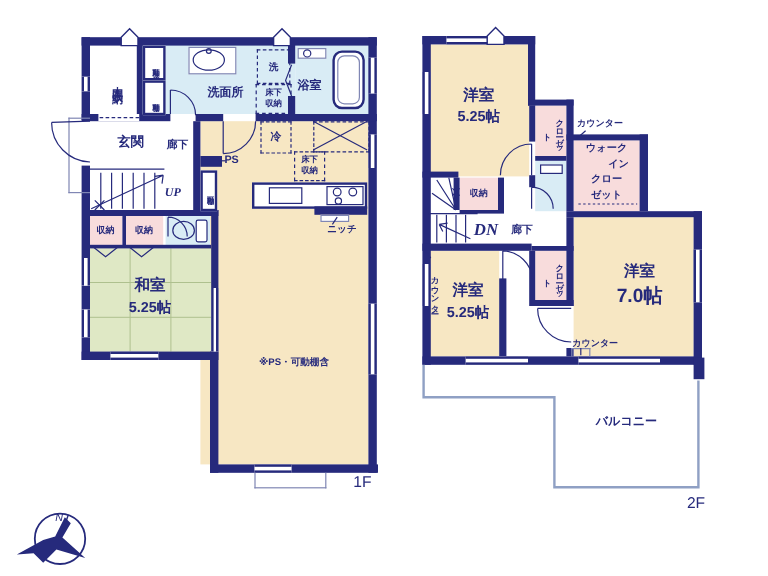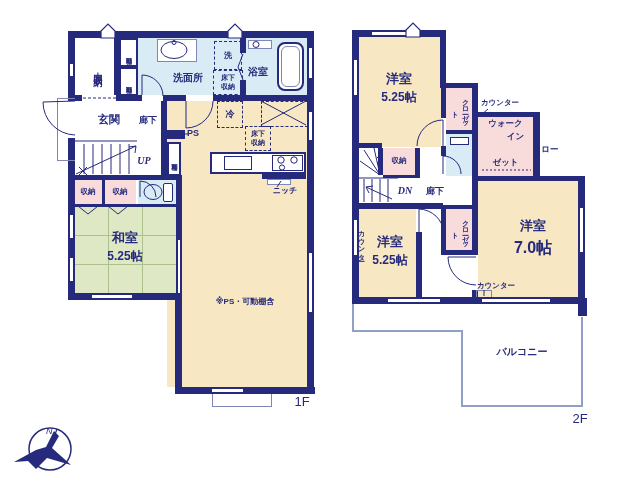--- a/index.html
+++ b/index.html
@@ -172,24 +172,24 @@
 
   <div class="thin" style="left:450px;top:137px;width:19px;height:8px;border-color:var(--wall);"></div>
   <div class="thin" style="left:476px;top:290px;width:16px;height:7px;border-bottom:none;background:transparent;"></div>
 
   <div class="lb" style="left:371px;top:72px;width:56px;font-size:13px;">洋室</div>
   <div class="lb" style="left:371px;top:91px;width:56px;font-size:12px;">5.25帖</div>
   <div class="lb vt" style="left:448px;top:92px;width:22px;height:36px;font-size:7px;line-height:1.5;">クローゼット</div>
   <div class="lb" style="left:480px;top:99px;width:40px;font-size:7.5px;">カウンター</div>
   <div class="lb" style="left:478px;top:119px;width:55px;font-size:8.5px;">ウォーク</div>
   <div class="lb" style="left:478px;top:132px;width:75px;font-size:8.5px;">イン</div>
-  <div class="lb" style="left:478px;top:145px;width:55px;font-size:8.5px;margin-left:40px;">クロー</div>
+  <div class="lb" style="left:478px;top:145px;width:55px;font-size:8.5px;">クロー</div>
   <div class="lb" style="left:478px;top:158px;width:55px;font-size:8.5px;">ゼット</div>
   <div class="lb" style="left:385px;top:157px;width:28px;font-size:7.5px;">収納</div>
-  <div class="lb" style="left:394px;top:185px;width:22px;font-size:10px;font-style:italic;font-family:'Liberation Serif',serif;">DN</div>
+  <div class="lb" style="left:394px;top:185px;width:22px;font-size:14px;font-style:italic;font-family:'Liberation Serif',serif;">DN</div>
   <div class="lb" style="left:426px;top:186px;width:18px;font-size:9px;">廊下</div>
   <div class="lb vt" style="left:355px;top:216px;width:10px;height:50px;font-size:7px;font-weight:bold;">カウンター</div>
   <div class="lb" style="left:362px;top:235px;width:56px;font-size:13px;">洋室</div>
   <div class="lb" style="left:362px;top:254px;width:56px;font-size:12px;">5.25帖</div>
   <div class="lb vt" style="left:448px;top:213px;width:22px;height:36px;font-size:7px;line-height:1.5;">クローゼット</div>
   <div class="lb" style="left:505px;top:219px;width:56px;font-size:13px;">洋室</div>
   <div class="lb" style="left:505px;top:239px;width:56px;font-size:16px;">7.0帖</div>
   <div class="lb" style="left:476px;top:282px;width:40px;font-size:7.5px;">カウンター</div>
   <div class="lb" style="left:494px;top:346px;width:56px;font-size:10px;">バルコニー</div>
   <div class="lb" style="left:566px;top:412px;width:28px;font-size:13px;font-weight:normal;">2F</div>

